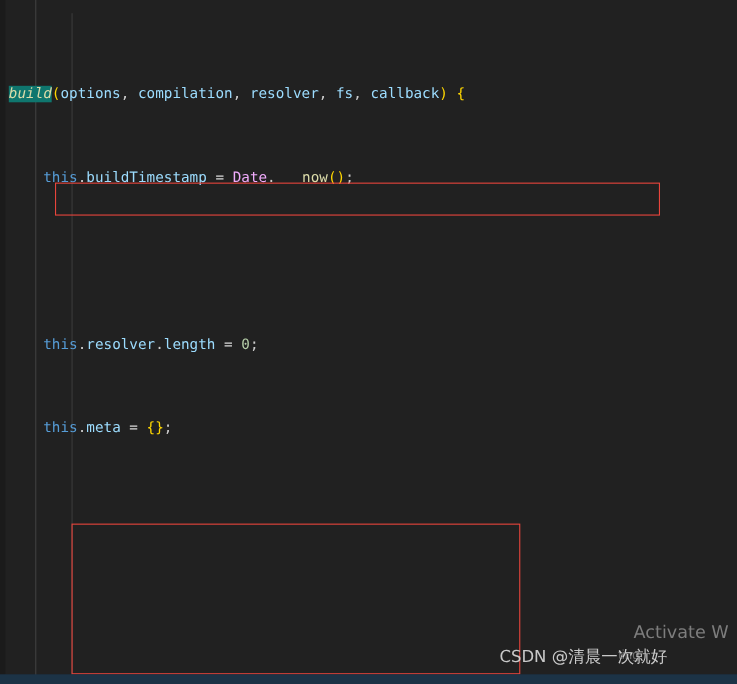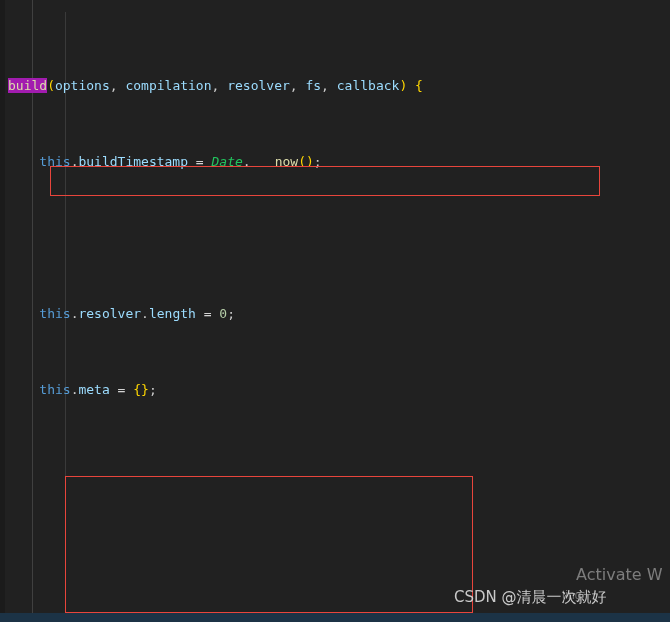--- a/index.html
+++ b/index.html
@@ -52,30 +52,31 @@
   .line {
     position: relative;
     height: 19px;
     padding-left: 8px;
     box-sizing: border-box;
   }
   .line > span { position: relative; z-index: 1; }   
   .kw2      { color: #569cd6; }   
   .fn       { color: #dcdcaa; margin-left: 24px; }   
   .var      { color: #9cdcfe; }   
-  .cls      { color: #22c55e; font-style: italic; }   
+  .cls      { color: #f0abfc; }   
   .num      { color: #b5cea8; }   
   .punc     { color: #cccccc; }   
   .paren1   { color: #ffd700; }
   .op       { color: #d4d4d4; }
 
   
   .occ {
-    background: #a21caf;
+    background: #0f766e;
     color: #dcdcaa;
+    font-style: italic;
   }
 
   
   .redbox {
     position: absolute;
     border: 1.5px solid #e8453c;
     box-sizing: border-box;
     pointer-events: none;
     z-index: 5;
   }

